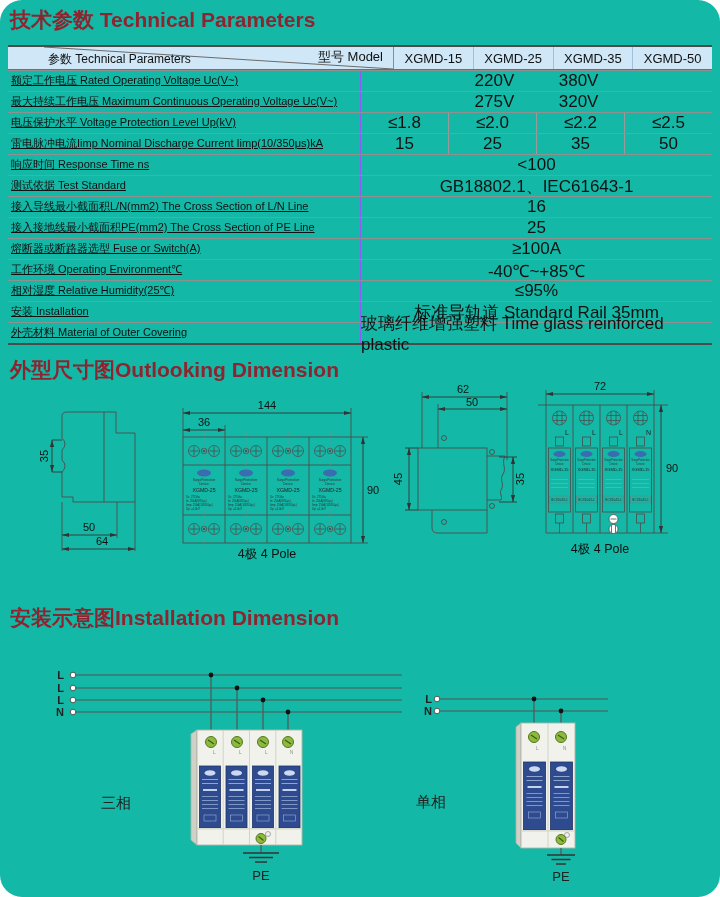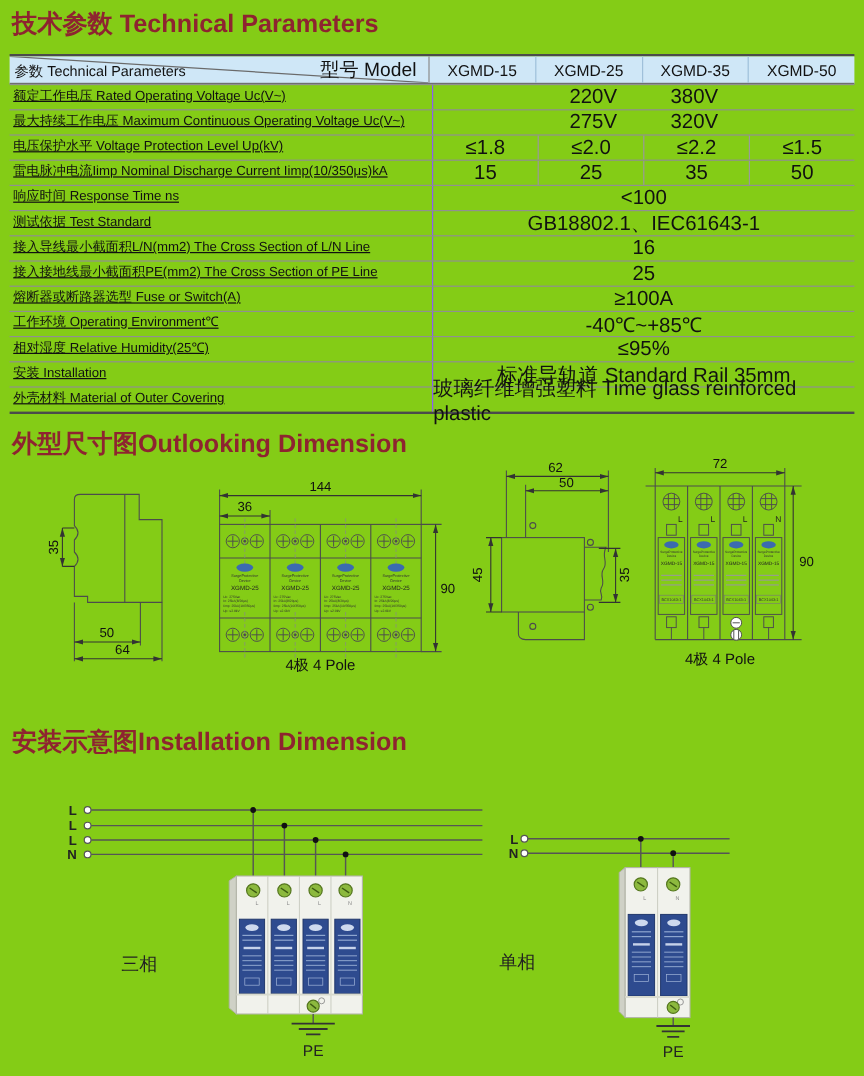--- a/index.html
+++ b/index.html
@@ -1,30 +1,30 @@
 <!DOCTYPE html>
 <html><head>
 <meta charset="utf-8">
 <style>
   html,body{margin:0;padding:0;background:#fff;}
-  #page{position:relative;width:720px;height:897px;background:#84cc16;
-        font-family:"Liberation Sans",sans-serif;overflow:hidden;}
+  #page{position:relative;width:720px;height:897px;background:#14b8a6;
+        font-family:"Liberation Sans",sans-serif;overflow:hidden;border-radius:22px;}
   .sec-title{position:absolute;left:10px;font-size:21px;font-weight:700;color:#8e2430;white-space:nowrap;}
   #title-tech{top:6px;}
   #title-outlook{top:356px;}
   #title-install{top:604px;}
 
   
   #param-table{position:absolute;left:8px;top:45px;width:704px;
                border-top:2px solid #4b4b4b;border-bottom:2px solid #4b4b4b;font-size:12px;color:#111;}
   .thead{display:flex;height:22px;background:#cfe7f7;border-bottom:1px solid #6f6f6f;}
-  .thead .corner{position:relative;width:349px;flex:none;}
+  .thead .corner{position:relative;width:349px;flex:none;margin-left:36px;}
   .thead .corner svg{position:absolute;left:0;top:0;width:100%;height:100%;}
   .thead .corner .p-lbl{position:absolute;left:4px;bottom:1px;font-size:12px;}
-  .thead .corner .m-lbl{position:absolute;right:10px;top:1px;font-size:16px;}
+  .thead .corner .m-lbl{position:absolute;right:10px;top:1px;font-size:13px;}
   .thead .models{flex:1;display:flex;border-left:1px solid #8c8c8c;}
   .thead .models .mcell{flex:1;display:flex;align-items:center;justify-content:center;
                         font-size:13px;border-left:1px solid #9fc0da;}
   .thead .models .mcell:first-child{border-left:none;}
   .trow{display:flex;height:20px;border-top:1px solid #909090;}
   .trow:first-of-type{border-top:none;}
   .trow .lbl{width:349px;flex:none;padding-left:3px;font-size:11px;line-height:19px;
              white-space:nowrap;overflow:hidden;text-decoration:underline;}
   .vals{flex:1;position:relative;border-left:1px solid #8b5cf6;display:flex;
         align-items:center;justify-content:center;font-size:17px;}
@@ -88,21 +88,21 @@
         <span class="dv1">275V</span>
         <span class="dv2">320V</span>
       </div>
     </div>
     <div class="trow">
       <div class="lbl">电压保护水平 Voltage Protection Level Up(kV)</div>
       <div class="vals cells">
         <span class="cell">≤1.8</span>
         <span class="cell">≤2.0</span>
         <span class="cell">≤2.2</span>
-        <span class="cell">≤1.5</span>
+        <span class="cell">≤2.5</span>
       </div>
     </div>
     <div class="trow">
       <div class="lbl">雷电脉冲电流Iimp Nominal Discharge Current Iimp(10/350μs)kA</div>
       <div class="vals cells">
         <span class="cell">15</span>
         <span class="cell">25</span>
         <span class="cell">35</span>
         <span class="cell">50</span>
       </div>

